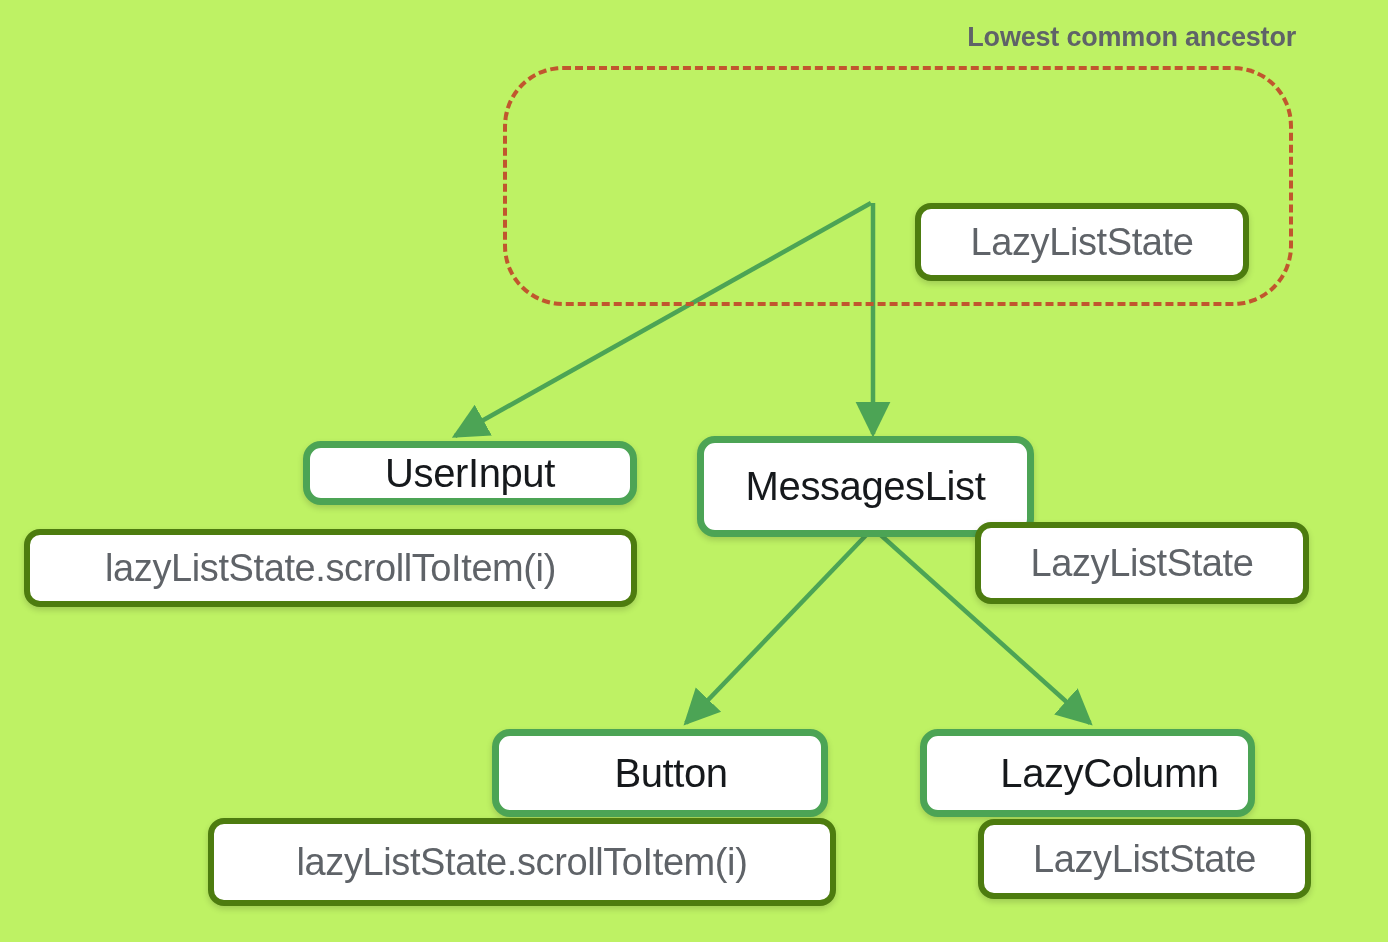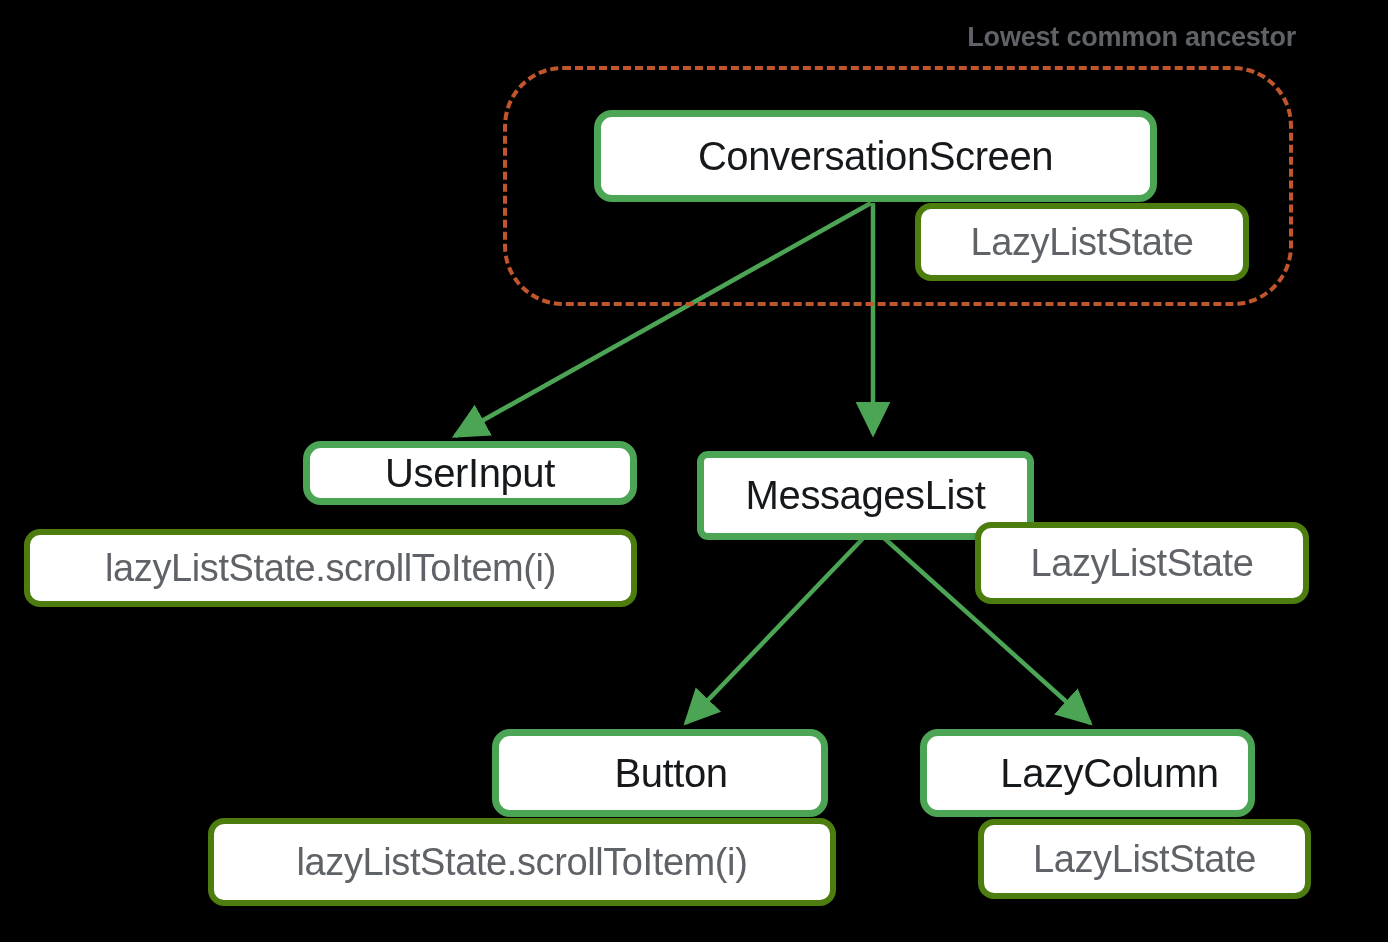--- a/index.html
+++ b/index.html
@@ -9,21 +9,21 @@
     background: #ffffff;
   }
   body {
     font-family: "Liberation Sans", "DejaVu Sans", sans-serif;
     -webkit-font-smoothing: antialiased;
   }
   #canvas {
     position: relative;
     width: 1388px;
     height: 942px;
-    background: #000000;
+    background: #bef264;
     overflow: hidden;
     text-decoration: underline;
   }
 
   
   #edges {
     position: absolute;
     left: 0;
     top: 0;
     width: 1388px;
@@ -86,21 +86,21 @@
   .z-green { z-index: 3; }
   .z-yellow { z-index: 5; }
 
   
   #node-conversationscreen { left: 594px;  top: 110px; width: 563px; height: 92px; }
   #state-conversationscreen{ left: 915px;  top: 203px; width: 334px; height: 78px; }
 
   #node-userinput         { left: 303px;  top: 441px; width: 334px; height: 64px; }
   #state-userinput        { left: 24px;   top: 529px; width: 613px; height: 78px; }
 
-  #node-messageslist      { left: 697px;  top: 451px; width: 337px; height: 89px; border-radius: 11px; }
+  #node-messageslist      { left: 697px;  top: 436px; width: 337px; height: 101px; }
   #state-messageslist     { left: 975px;  top: 522px; width: 334px; height: 82px; }
 
   #node-button            { left: 492px;  top: 729px; width: 336px; height: 88px; padding-left: 22px; }
   #state-button           { left: 208px;  top: 818px; width: 628px; height: 88px; }
 
   #node-lazycolumn        { left: 920px;  top: 729px; width: 335px; height: 88px; padding-left: 44px; }
   #state-lazycolumn       { left: 978px;  top: 819px; width: 333px; height: 80px; }
 </style>
 </head>
 <body>
@@ -120,23 +120,20 @@
 
     <line x1="872" y1="529" x2="686" y2="723" stroke="#4CA455" stroke-width="4.5" marker-end="url(#ah)"></line>
 
     <line x1="874" y1="529" x2="1090" y2="723" stroke="#4CA455" stroke-width="4.5" marker-end="url(#ah)"></line>
   </svg>
 
   <div class="lca-label">Lowest common ancestor</div>
 
   <div class="lca-region"></div>
 
-  <div id="node-conversationscreen" class="node composable z-green">
-    <span>ConversationScreen</span>
-  </div>
 
   <div id="state-conversationscreen" class="node state z-yellow">
     <span>LazyListState</span>
   </div>
 
   <div id="node-userinput" class="node composable z-green">
     <span>UserInput</span>
   </div>
 
   <div id="state-userinput" class="node state z-yellow">

